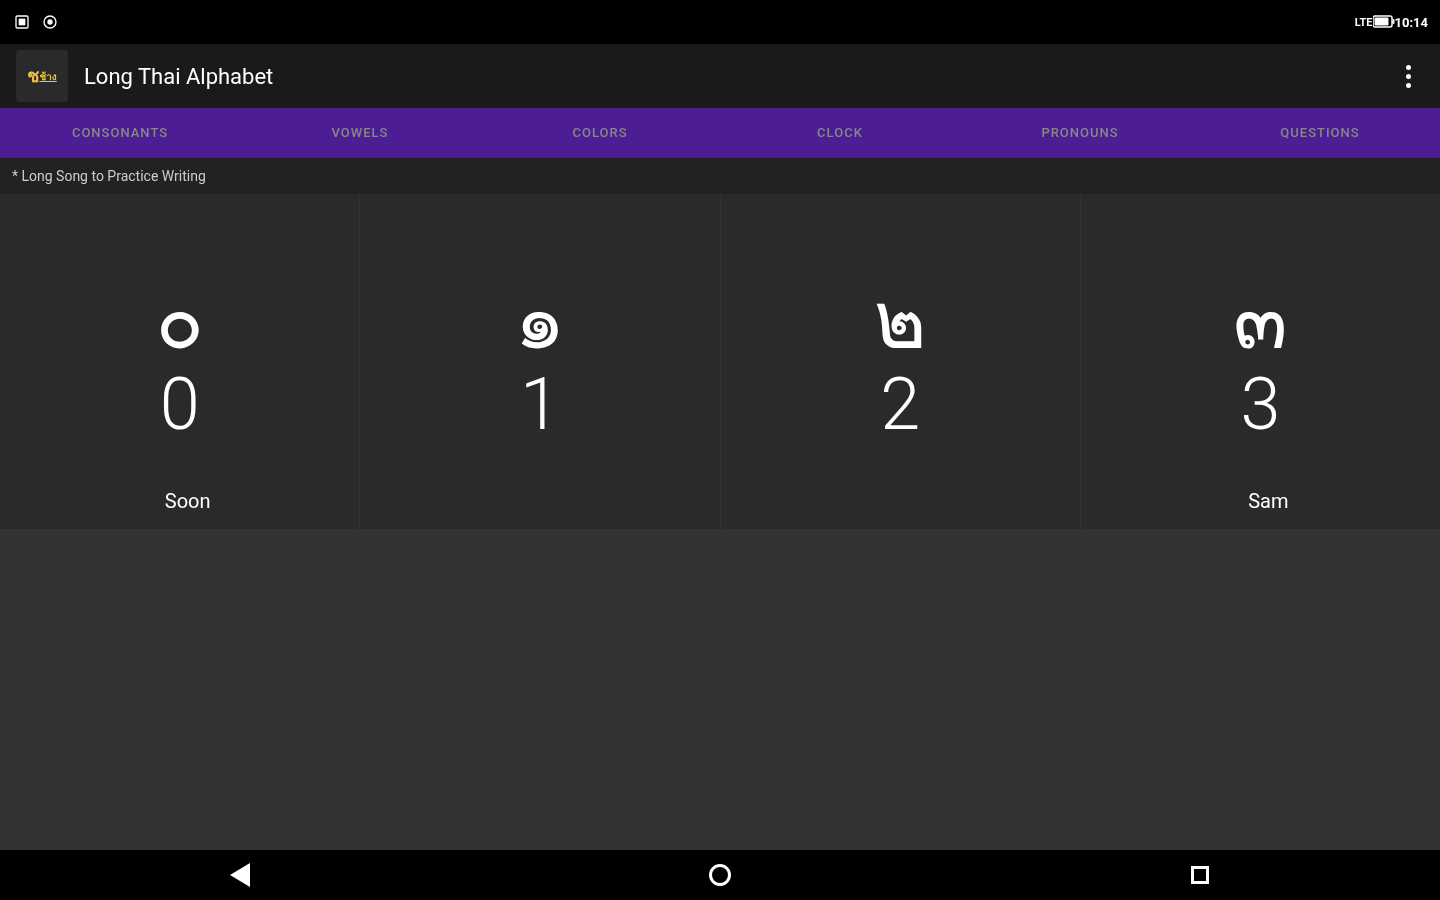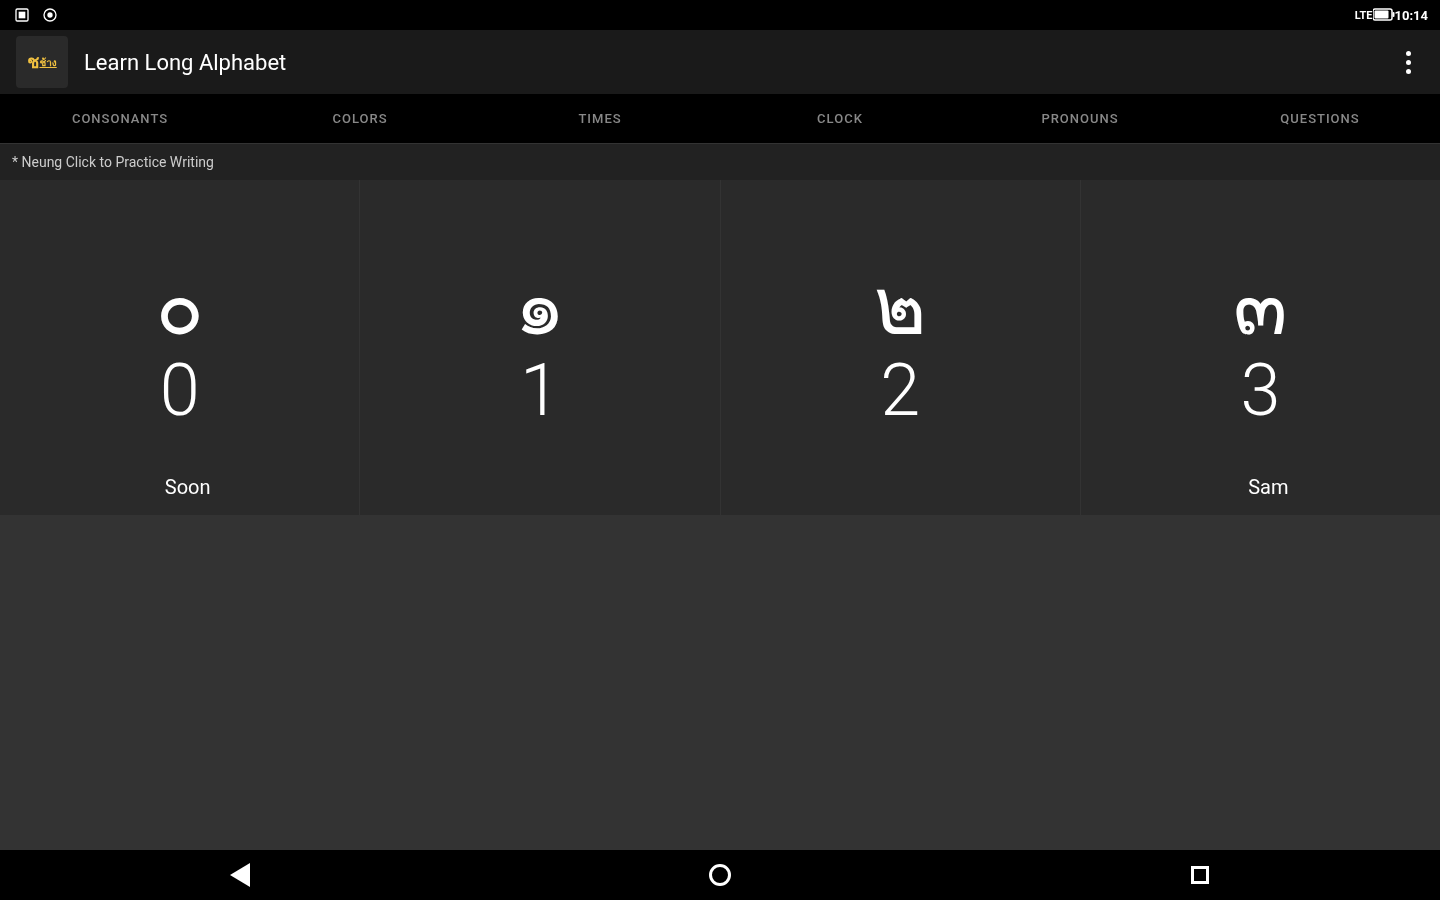--- a/index.html
+++ b/index.html
@@ -7,21 +7,21 @@
       width: 1440px;
       height: 900px;
       background: #1a1a1a;
       font-family: 'Roboto', Arial, sans-serif;
       overflow: hidden;
       color: white;
     }
 
     
     .status-bar {
-      height: 30px;
+      height: 44px;
       background: #000;
       display: flex;
       align-items: center;
       justify-content: flex-end;
       padding: 0 12px;
     }
     .status-bar-left {
       display: flex;
       align-items: center;
       gap: 8px;
@@ -85,21 +85,21 @@
     .more-icon span {
       width: 5px;
       height: 5px;
       border-radius: 50%;
       background: white;
     }
 
     
     .tab-bar {
       height: 50px;
-      background: #000000;
+      background: #4c1d95;
       display: flex;
       border-bottom: 1px solid #333;
       overflow: hidden;
     }
     .tab {
       flex: 1;
       display: flex;
       align-items: center;
       justify-content: center;
       font-size: 13px;
@@ -265,39 +265,39 @@
     </svg>
   </div>
   <div class="status-time">10:14</div>
 </div>
 
 <div class="app-bar">
   <div class="app-logo">
     <div style="font-size:18px;">ช</div>
     <div style="font-size:10px;text-decoration:underline;">ช้าง</div>
   </div>
-  <div class="app-title">Learn Long Alphabet</div>
+  <div class="app-title">Long Thai Alphabet</div>
   <div class="more-icon">
     <span></span>
     <span></span>
     <span></span>
   </div>
 </div>
 
 <div class="tab-bar">
   <div class="tab">CONSONANTS</div>
+  <div class="tab">VOWELS</div>
   <div class="tab">COLORS</div>
-  <div class="tab">TIMES</div>
   <div class="tab">CLOCK</div>
   <div class="tab">PRONOUNS</div>
   <div class="tab">QUESTIONS</div>
 </div>
 
 <div class="subtitle-bar">
-  <span>* Neung Click to Practice Writing</span>
+  <span>* Long Song to Practice Writing</span>
 </div>
 
 <div class="grid">
   <div class="card">
     <div class="card-thai">๐</div>
     <div class="card-number">0</div>
     <div class="card-label">Soon</div>
   </div>
   <div class="card">
     <div class="card-thai">๑</div>

